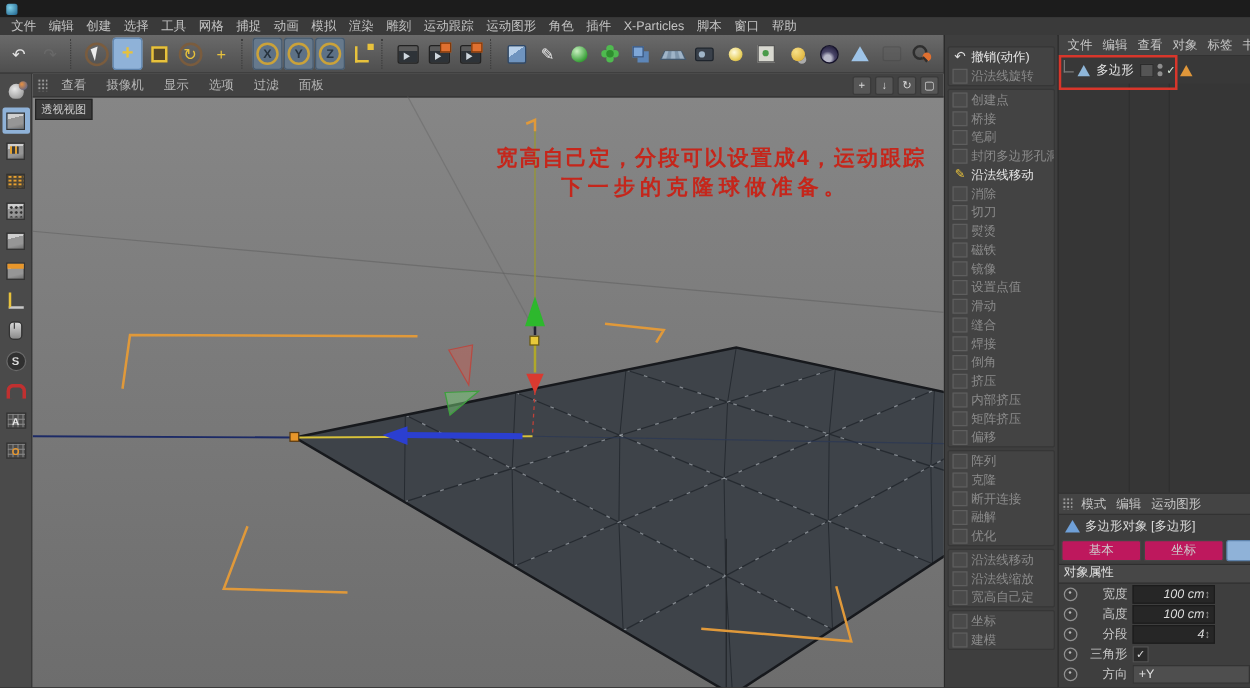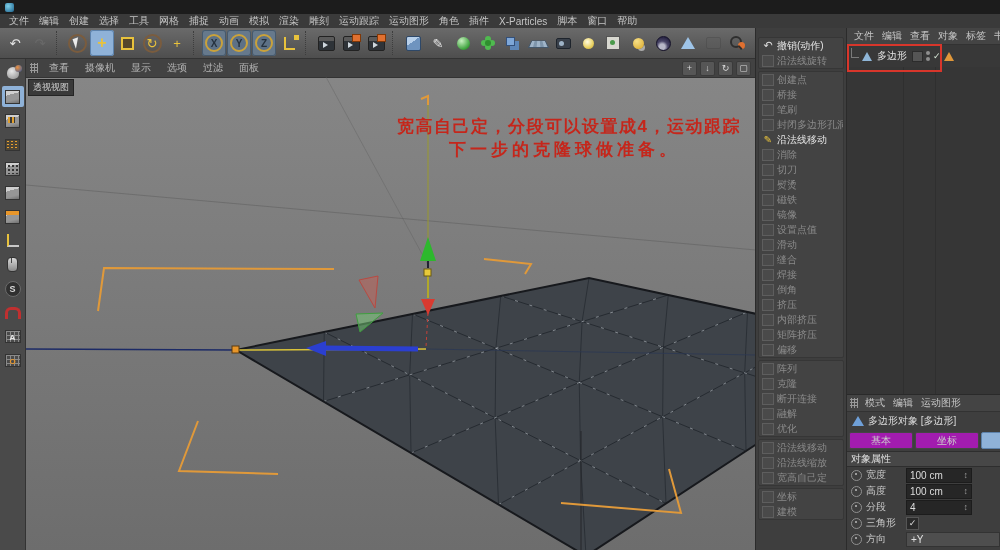--- a/index.html
+++ b/index.html
@@ -116,31 +116,31 @@
   .om-dots i{width:4px;height:4px;border-radius:50%;background:#8f8f8f;}
   .om-check{color:#d8e8d8;font-size:9px;}
   .om-tag{width:0;height:0;border-left:5px solid transparent;border-right:5px solid transparent;border-bottom:9px solid #e0973a;}
   .om-tree{flex:1;background:#363636;position:relative;}
   .om-tree .vline{position:absolute;top:0;bottom:0;width:1px;background:#2f2f2f;}
   
   .attributes{height:155px;flex:none;background:#3e3e3e;border-top:1px solid #2a2a2a;font-size:10px;display:flex;flex-direction:column;}
   .am-object{height:18px;flex:none;display:flex;align-items:center;gap:4px;padding-left:5px;color:#ddd;}
   .am-tri{width:0;height:0;border-left:6px solid transparent;border-right:6px solid transparent;border-bottom:10px solid #6fa0d8;}
   .am-tabs{display:flex;gap:2px;padding:2px;flex:none;}
-  .tab{width:62px;height:15px;flex:none;background:#a21caf;border:1px solid #454545;border-radius:2px;
+  .tab{width:62px;height:15px;flex:none;background:#be185d;border:1px solid #454545;border-radius:2px;
        color:#ccc;text-align:center;line-height:15px;}
   .tab.active{background:#8fb2d8;border-color:#5d82ab;color:#20303e;}
   .am-section{height:14px;line-height:14px;flex:none;padding-left:4px;color:#e0e0e0;background:#474747;
               border-top:1px solid #2e2e2e;border-bottom:1px solid #2e2e2e;}
   .am-row{height:16px;display:flex;align-items:center;gap:4px;padding-left:4px;flex:none;}
   .am-key{width:9px;height:9px;border-radius:50%;border:1px solid #909090;position:relative;flex:none;}
   .am-key::after{content:"";position:absolute;left:2.5px;top:2.5px;width:2px;height:2px;border-radius:50%;background:#bbb;}
-  .am-label{width:36px;color:#c8c8c8;flex:none;}
+  .am-label{width:36px;color:#c8c8c8;flex:none;text-align:right;}
   .am-field{width:58px;height:13px;background:#262626;border:1px solid #1c1c1c;color:#ddd;display:flex;
-            align-items:center;justify-content:space-between;padding:0 3px;flex:none;}
+            align-items:center;justify-content:flex-end;padding:0 3px;flex:none;font-style:italic;}
   .stepper{color:#999;font-size:9px;}
   .am-check{width:11px;height:11px;background:#2a2a2a;border:1px solid #555;color:#ddd;font-size:9px;
             display:flex;align-items:center;justify-content:center;flex:none;}
   .am-drop{width:88px;height:13px;background:#4e4e4e;border:1px solid #333;color:#e0e0e0;display:flex;
            align-items:center;padding-left:4px;flex:none;}
   
   .om-highlight{position:absolute;left:847px;top:44px;width:95px;height:28px;border:2px solid #d8362b;z-index:60;box-sizing:border-box;}
   .annotation-line{position:absolute;font-weight:bold;font-size:17px;color:#c5261b;white-space:nowrap;z-index:50;}
   #anno1{left:397px;top:115px;letter-spacing:1.5px;}
   #anno2{left:413px;top:138px;letter-spacing:4px;margin-left:36px;}

